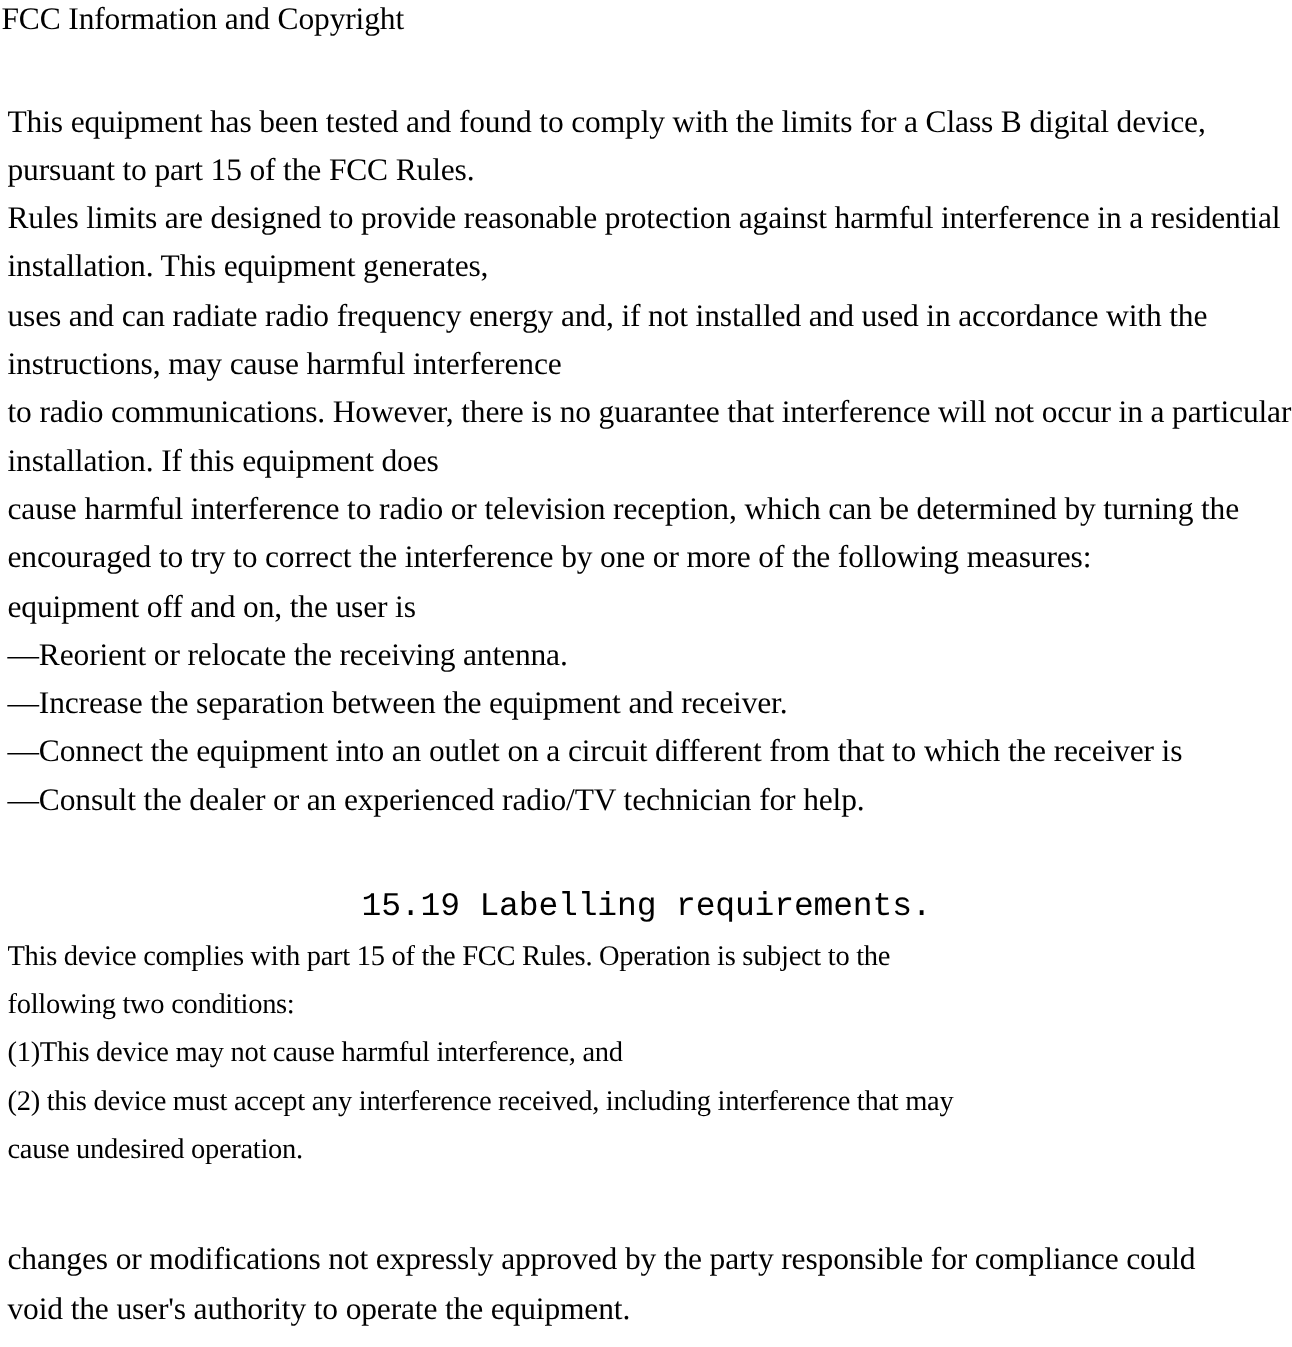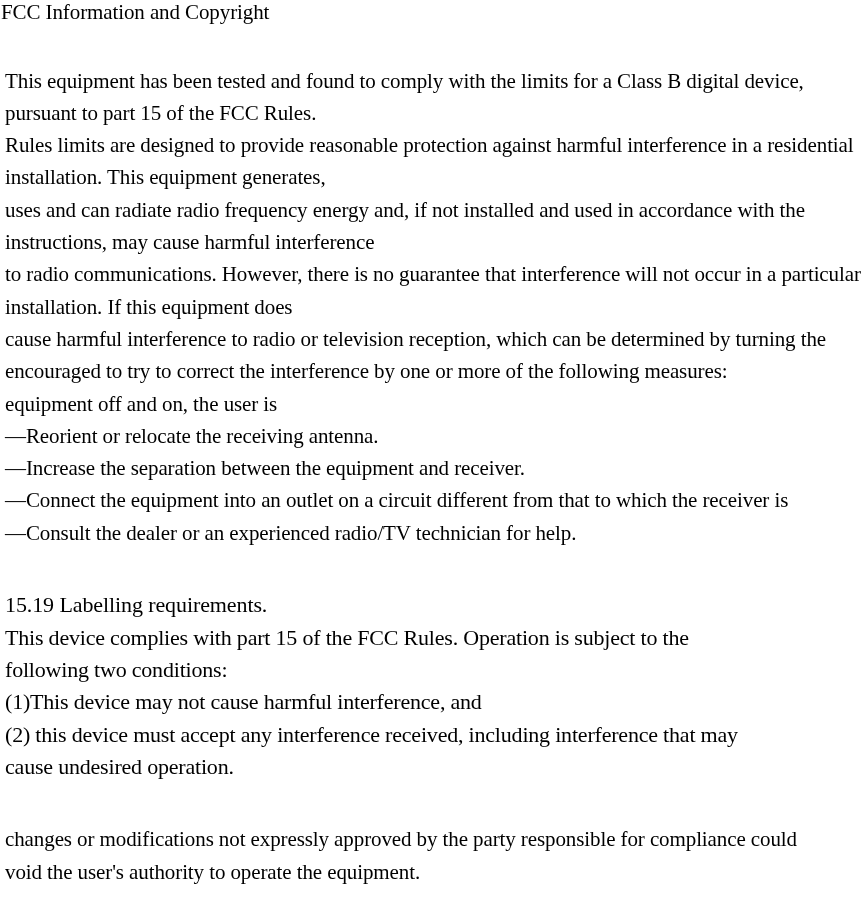--- a/index.html
+++ b/index.html
@@ -25,28 +25,29 @@
     white-space: pre;
     margin: 0;
   }
   .serif-sm {
     font-family: "Liberation Serif", "DejaVu Serif", serif;
     font-size: 21px;
     letter-spacing: -0.1px;
   }
   .serif-lg {
     font-family: "Liberation Serif", "DejaVu Serif", serif;
-    font-size: 22px;
+    font-size: 19px;
     letter-spacing: -0.2px;
   }
   .sans-heading {
-    font-family: Liberation Serif, serif;
+    font-family: Liberation Mono, monospace;
     font-size: 22px;
     font-weight: normal;
     letter-spacing: -0.1px;
+    text-align: center;
   }
   .spacer {
     height: 32.3px;
   }
   section { margin: 4px; padding: 0; }
 </style>
 </head>
 <body>
 
 <main class="page">

